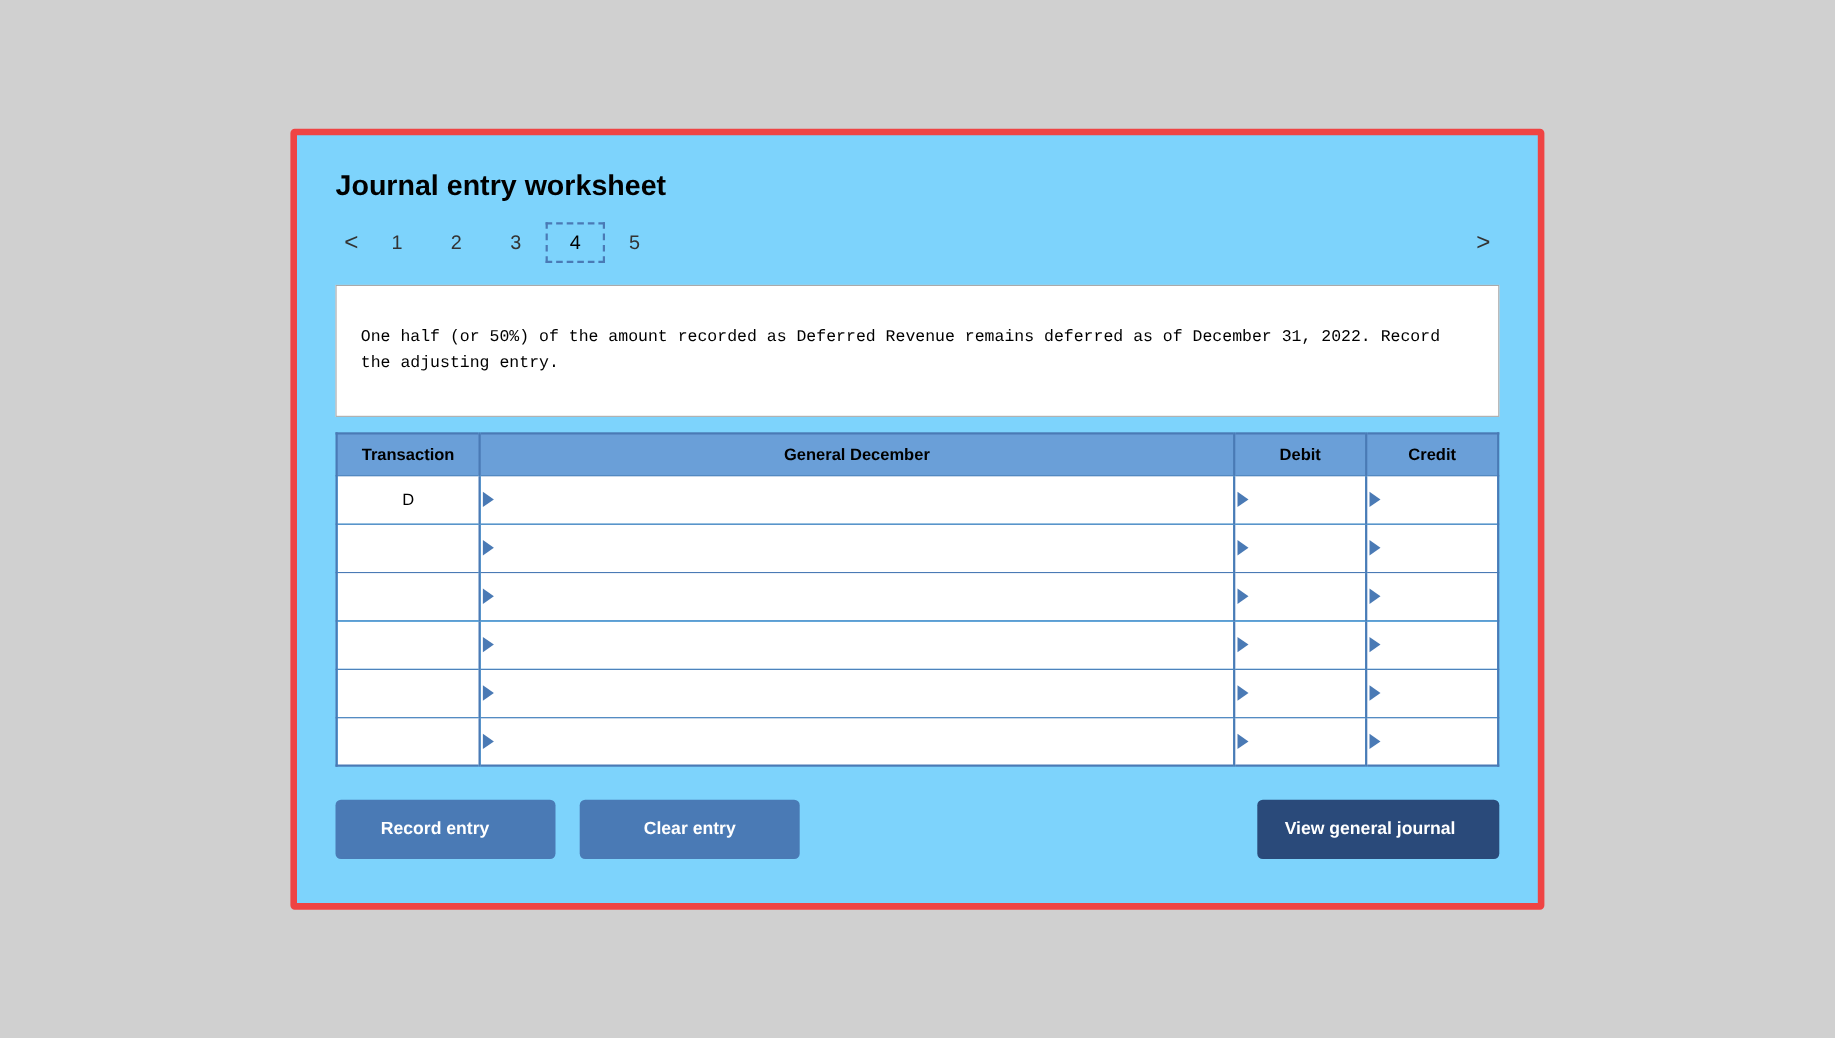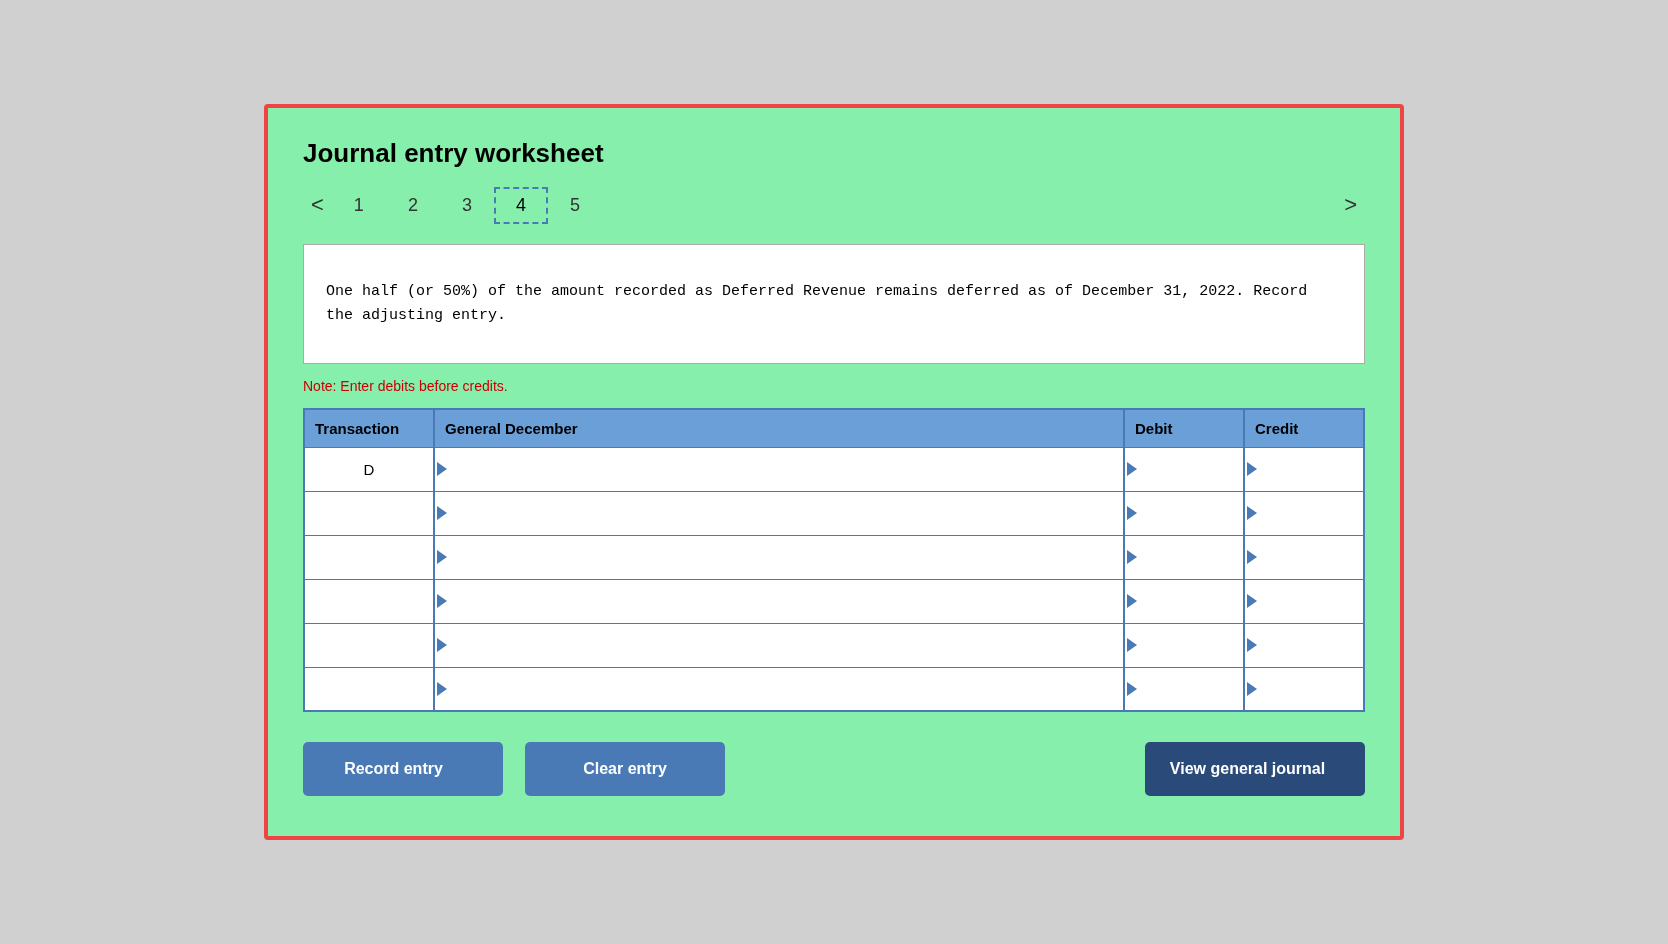--- a/index.html
+++ b/index.html
@@ -6,22 +6,22 @@
     body {
       background: #d0d0d0;
       font-family: Arial, sans-serif;
       display: flex;
       justify-content: center;
       align-items: center;
       min-height: 944px;
       width: 1668px;
     }
     .container {
-      background: #86efac;
-      border: 4px solid #ef4444;
+      background: #7dd3fc;
+      border: 6px solid #ef4444;
       border-radius: 4px;
       width: 1140px;
       padding: 30px 35px 40px 35px;
     }
     .page-title {
       font-size: 26px;
       font-weight: bold;
       color: #000;
       margin-bottom: 18px;
     }
@@ -74,21 +74,21 @@
     }
     .journal-table thead tr {
       background: #6a9fd8;
     }
     .journal-table thead th {
       color: #000;
       font-weight: bold;
       font-size: 15px;
       padding: 10px 10px;
       border: 1px solid #4a7ab5;
-      text-align: left;
+      text-align: center;
     }
     .journal-table thead th.col-transaction {
       width: 130px;
       border-right: 2px solid #4a7ab5;
     }
     .journal-table thead th.col-journal {
       border-right: 2px solid #4a7ab5;
     }
     .journal-table thead th.col-debit {
       width: 120px;
@@ -200,21 +200,20 @@
     <span class="tab-item">5</span>
     <span style="flex:1"></span>
     <span class="nav-arrow">&gt;</span>
   </div>
 
   <div class="description-box">
     <span>One half (or 50%) of the amount recorded as Deferred Revenue remains
 deferred as of December 31, 2022. Record the adjusting entry.</span>
   </div>
 
-  <div class="note-text">Note: Enter debits before credits.</div>
 
   <table class="journal-table">
     <thead>
       <tr>
         <th class="col-transaction">Transaction</th>
         <th class="col-journal">General December</th>
         <th class="col-debit">Debit</th>
         <th class="col-credit">Credit</th>
       </tr>
     </thead>

